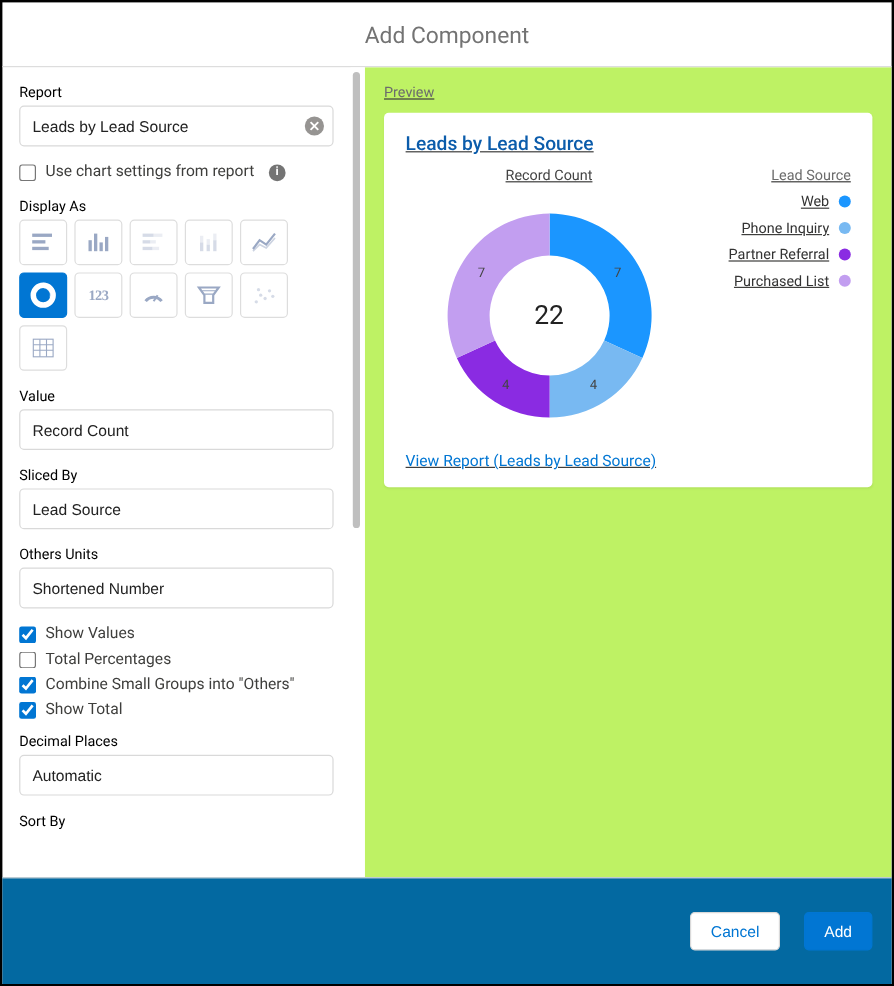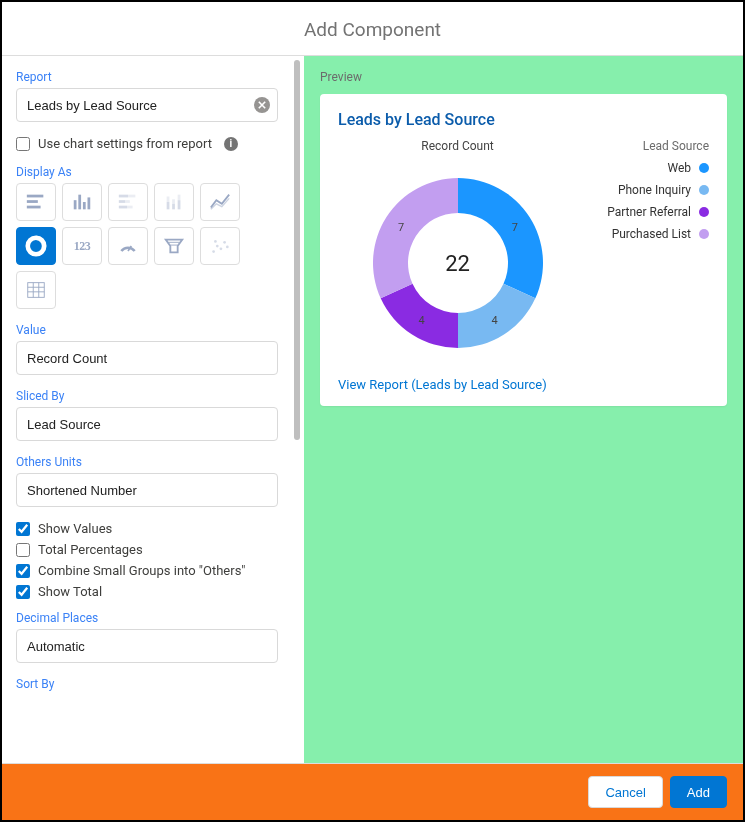--- a/index.html
+++ b/index.html
@@ -4,39 +4,39 @@
 <style>
 * { box-sizing: border-box; margin: 0; padding: 0; }
 body { font-family: -apple-system, BlinkMacSystemFont, "Segoe UI", Roboto, Arial, sans-serif; font-size: 13px; color: #3e3e3c; }
 .modal { width: 745px; height: 822px; border: 2px solid #000; display: flex; flex-direction: column; background: #fff; }
 .modal-header { text-align: center; padding: 16px 0 14px; border-bottom: 1px solid #ddd; }
 .modal-title { font-size: 19px; font-weight: 400; color: #737373; }
 .modal-body { flex: 1; display: flex; overflow: hidden; }
 .left-panel { width: 290px; padding: 14px 14px 0 14px; overflow-y: auto; position: relative; }
 .scroll-divider { width: 12px; background: #fff; position: relative; }
 .scroll-divider::before { content: ""; position: absolute; top: 4px; left: 2px; width: 6px; height: 380px; background: #bfbfbf; border-radius: 3px; }
-.right-panel { flex: 1; background: #86efac; padding: 14px 16px; }
-.section-label { font-size: 12px; color: #3b82f6; margin-bottom: 4px; display: block; }
+.right-panel { flex: 1; background: #bef264; padding: 14px 16px; text-decoration: underline; }
+.section-label { font-size: 12px; color: #000000; margin-bottom: 4px; display: block; }
 .field-group { margin-bottom: 14px; }
 .input-box { position: relative; }
 .text-input { width: 100%; height: 34px; border: 1px solid #d9d9d9; border-radius: 4px; padding: 0 30px 0 10px; font-size: 13px; color: #222; }
 .clear-icon { position: absolute; right: 8px; top: 50%; transform: translateY(-50%); width: 16px; height: 16px; border-radius: 50%; background: #969492; display: flex; align-items: center; justify-content: center; cursor: pointer; }
 .clear-icon svg { width: 8px; height: 8px; fill: #fff; }
 .checkbox-row { display: flex; align-items: center; gap: 8px; margin-bottom: 6px; font-size: 13px; }
 .checkbox-row input[type="checkbox"] { width: 14px; height: 14px; accent-color: #0176d3; cursor: pointer; }
 .checkbox-row.settings-row { margin-top: 12px; margin-bottom: 14px; }
 .info-icon { width: 14px; height: 14px; border-radius: 50%; background: #747474; color: #fff; font-size: 10px; font-weight: bold; display: inline-flex; align-items: center; justify-content: center; margin-left: 4px; }
 .chart-grid { display: flex; flex-wrap: wrap; gap: 6px; }
 .chart-btn { width: 40px; height: 38px; border: 1px solid #ddd; border-radius: 4px; background: #fff; display: flex; align-items: center; justify-content: center; cursor: pointer; color: #9aa8c4; }
 .chart-btn.selected { background: #0176d3; border-color: #0176d3; color: #fff; }
 .chart-btn svg { width: 22px; height: 22px; }
 .chart-btn.narrow svg { width: 20px; height: 20px; }
 .chart-btn .num-label { font-size: 12px; font-weight: 700; letter-spacing: -0.5px; font-family: Liberation Serif, serif; }
 .checkboxes-block { margin-top: 8px; margin-bottom: 12px; }
-.modal-footer { border-top: 1px solid #ddd; padding: 12px 16px; display: flex; justify-content: flex-end; gap: 7px; background: #f97316; }
+.modal-footer { border-top: 1px solid #ddd; padding: 28px 16px; display: flex; justify-content: flex-end; gap: 20px; background: #0369a1; }
 .btn { height: 32px; padding: 0 16px; border-radius: 4px; font-size: 13px; cursor: pointer; }
 .btn-cancel { background: #fff; border: 1px solid #d9d9d9; color: #0176d3; }
 .btn-add { background: #0176d3; border: 1px solid #0176d3; color: #fff; }
 .preview-label { font-size: 12px; color: #6c6c6c; margin-bottom: 10px; }
 .preview-card { background: #fff; border-radius: 4px; padding: 16px 18px 14px; box-shadow: 0 1px 2px rgba(0,0,0,0.06); }
 .preview-title { font-size: 16px; color: #0b5cab; font-weight: 500; margin-bottom: 10px; }
 .chart-row { display: flex; gap: 12px; }
 .chart-zone { flex: 1; display: flex; flex-direction: column; align-items: center; }
 .chart-title { font-size: 12px; color: #444; margin-bottom: 10px; }
 .donut-wrap { position: relative; width: 200px; height: 200px; }

